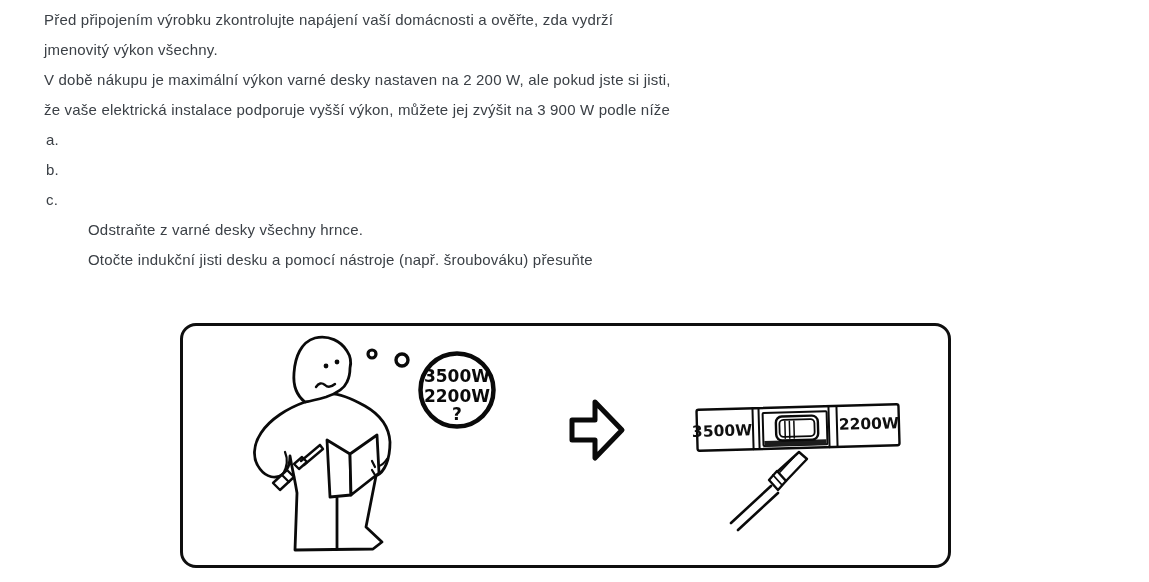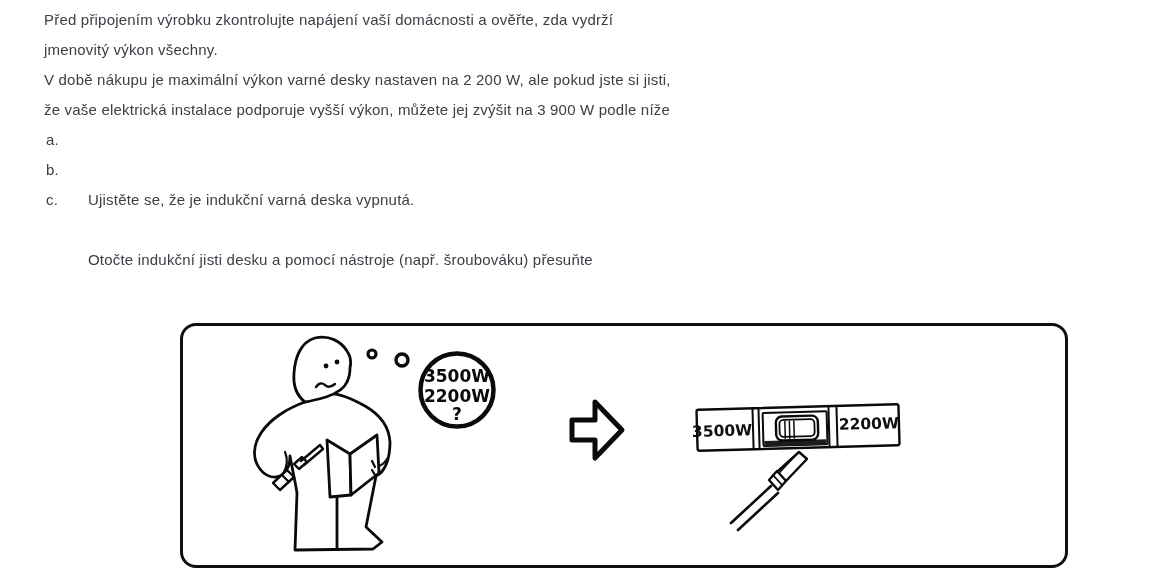--- a/index.html
+++ b/index.html
@@ -8,45 +8,45 @@
     font-family:"Liberation Sans","DejaVu Sans",sans-serif;
   }
   .text-block{
     position:absolute;left:8px;top:5px;width:1134px;
     color:#3b4046;font-size:15px;letter-spacing:0.2px;margin-left:36px;
   }
   .tline{height:30px;line-height:30px;white-space:pre;}
   .step-line{position:relative;padding-left:26.5px;}
   .step-marker{position:absolute;left:2px;top:0;}
   .figure-box{
-    position:absolute;left:180px;top:323px;width:888px;height:245px;
+    position:absolute;left:180px;top:323px;width:771px;height:245px;
     border:3px solid #0f0f0f;border-radius:16px;box-sizing:border-box;
     background:#ffffff;
   }
   .figure-box svg{display:block;}
   .art{stroke:#0a0a0a;fill:none;stroke-linecap:round;stroke-linejoin:round;}
   .artf{stroke:#0a0a0a;fill:#ffffff;stroke-linecap:round;stroke-linejoin:round;}
   .bubble-label{font-family:"DejaVu Sans","Liberation Sans",sans-serif;font-weight:bold;font-size:17px;fill:#0a0a0a;}
   .switch-label{font-family:"DejaVu Sans","Liberation Sans",sans-serif;font-weight:bold;font-size:15.5px;fill:#101010;}
 </style>
 </head>
 <body>
 
 <div class="text-block">
   <div class="tline">Před připojením výrobku zkontrolujte napájení vaší domácnosti a ověřte, zda vydrží</div>
   <div class="tline">jmenovitý výkon všechny.</div>
   <div class="tline">V době nákupu je maximální výkon varné desky nastaven na 2 200 W, ale pokud jste si jisti,</div>
   <div class="tline">že vaše elektrická instalace podporuje vyšší výkon, můžete jej zvýšit na 3 900 W podle níže</div>
 
   <div class="tline step-line">
     <span class="step-marker">a.</span>
-    <span>Ujistěte se, že je indukční varná deska vypnutá.</span>
   </div>
   <div class="tline step-line">
     <span class="step-marker">b.</span>
+    <span>Odstraňte z varné desky všechny hrnce.</span>
   </div>
   <div class="tline step-line">
     <span class="step-marker">c.</span>
     <span>Otočte indukční jisti desku a pomocí nástroje (např. šroubováku) přesuňte</span>
   </div>
 </div>
 
 <div class="figure-box">
   <svg width="782" height="239" viewBox="0 0 782 239">
 

